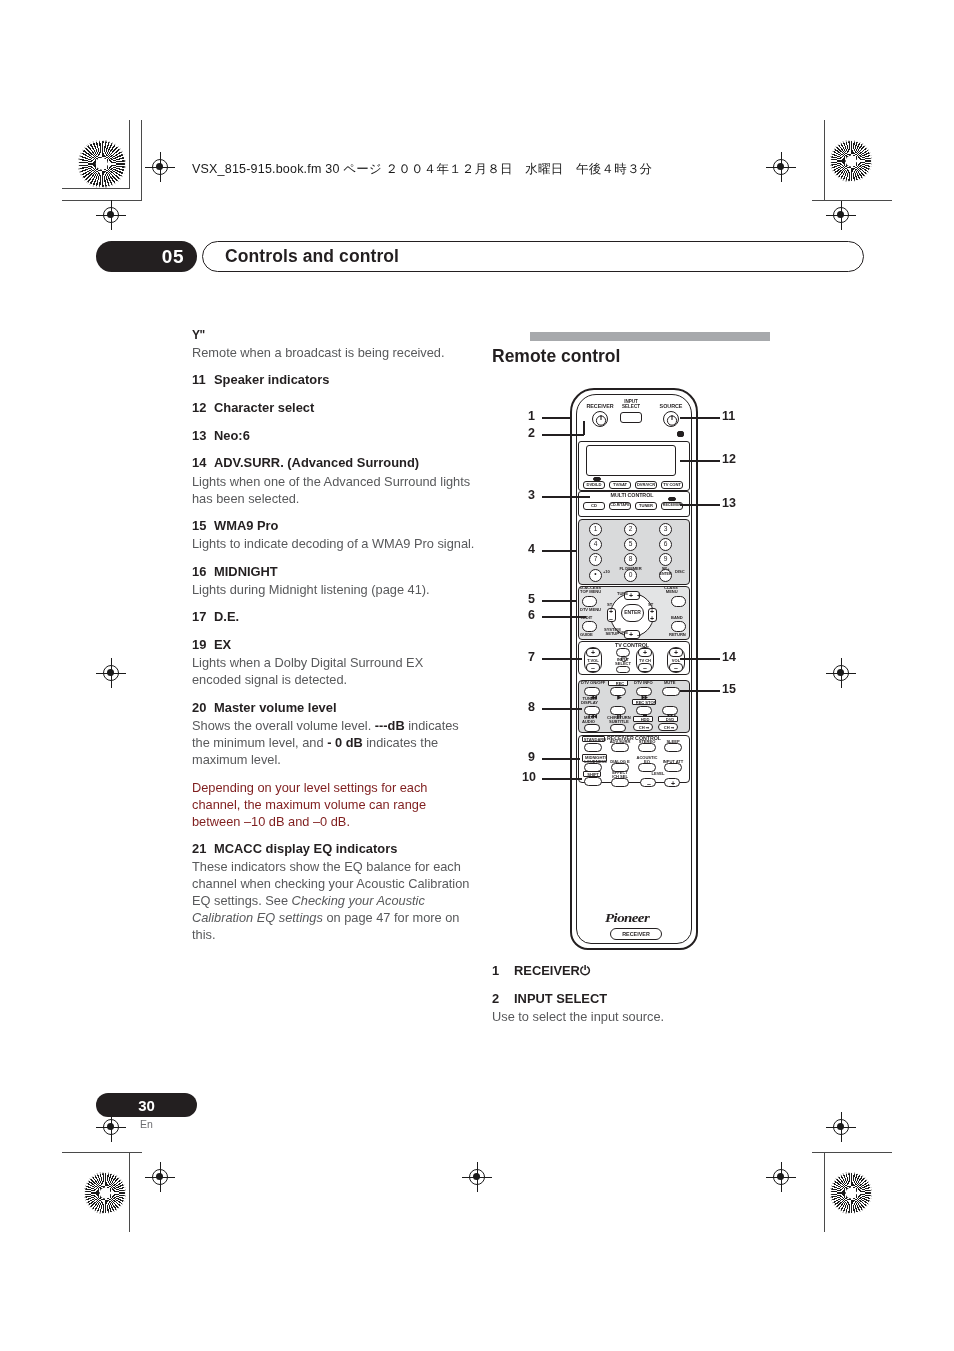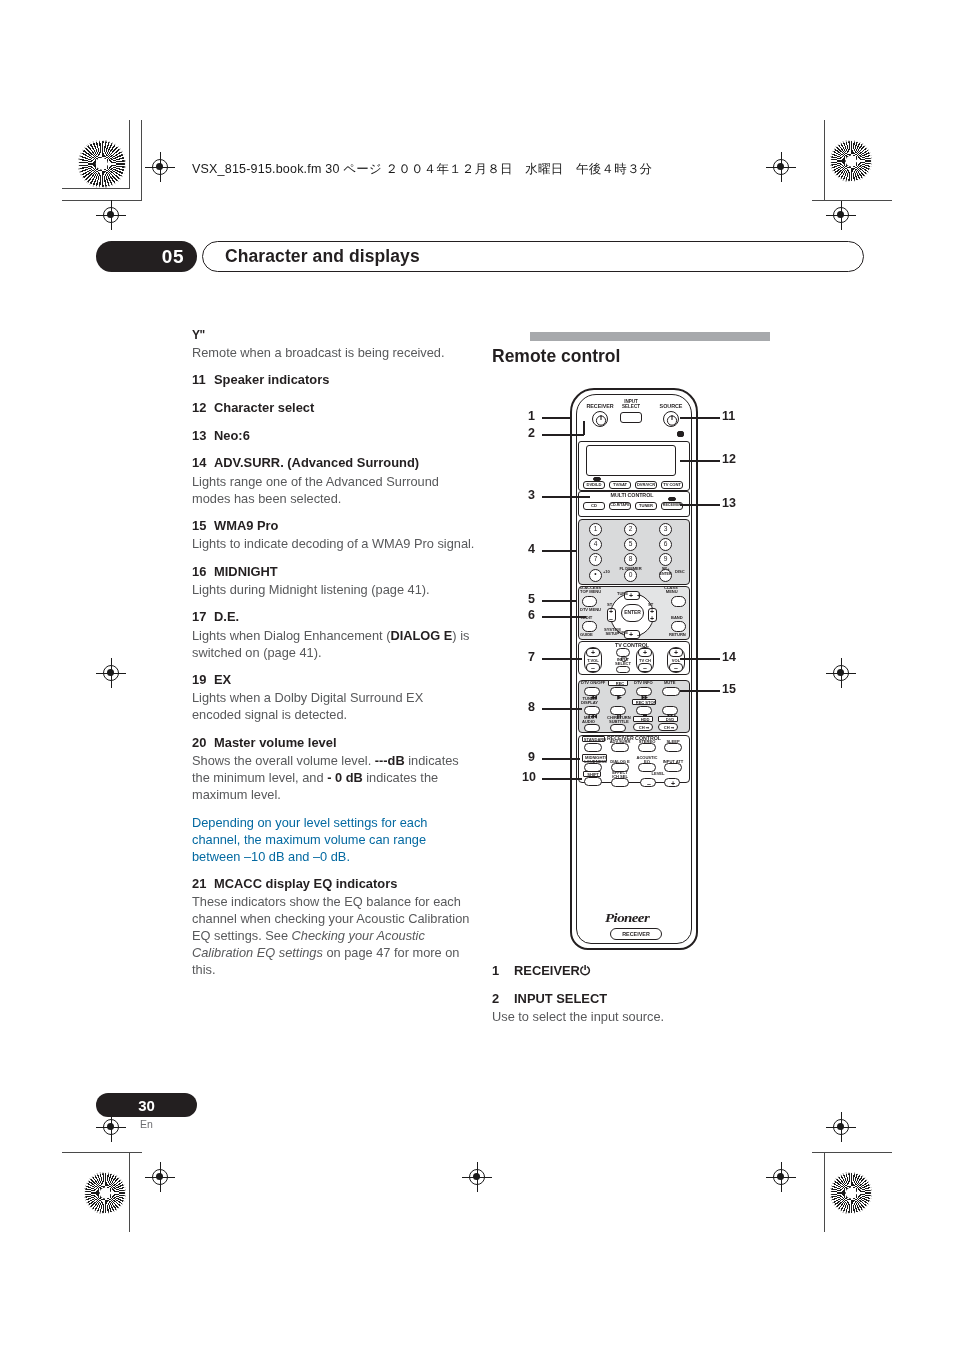--- a/index.html
+++ b/index.html
@@ -101,21 +101,21 @@
     color: #231f20;
     margin-bottom: 1px;
     display: flex;
   }
   .entry-head .n { min-width: 22px; display: inline-block; }
   .entry-body { color: #58595b; }
   .entry-body b { color: #231f20; font-weight: bold; }
   .entry-body i { font-style: italic; }
 
   .glyph-line { color: #231f20; font-weight: bold; font-size: 12px; letter-spacing: -.4px; }
-  .para { color: #0369a1; margin-bottom: 10.5px; }
+  .para { color: #7f1d1d; margin-bottom: 10.5px; }
 
   
   .sec-rule {
     position: absolute; left: 530px; top: 332px;
     width: 240px; height: 9px; background: #a7a9ac;
   }
   .sec-head {
     position: absolute; left: 492px; top: 346px;
     font-size: 17.5px; font-weight: bold; color: #231f20;
   }
@@ -302,21 +302,21 @@
 <div class="crop-line" style="left:62px;top:1152px;width:80px;height:1px;"></div>
 
 <div class="reg-star" style="left:830px;top:1172px;width:42px;height:42px;"></div>
 <div class="crop-line" style="left:824px;top:1152px;width:1px;height:80px;"></div>
 <div class="crop-line" style="left:812px;top:1152px;width:80px;height:1px;"></div>
 
 <div class="fm-header">VSX_815-915.book.fm  30 ページ  ２００４年１２月８日　水曜日　午後４時３分</div>
 
 <div class="chapter-bar">
   <div class="chapter-num">05</div>
-  <div class="chapter-title-pill">Character and displays</div>
+  <div class="chapter-title-pill">Controls and control</div>
 </div>
 
 <div class="col col-left">
   <div class="entry">
     <div class="glyph-line">Y"</div>
     <div class="entry-body">Remote when a broadcast is being received.</div>
   </div>
 
   <div id="left-entries">
       <div class="entry">
@@ -335,42 +335,41 @@
         <div class="entry-head">
           <span class="n">13</span>
           <span>Neo:6</span>
         </div>
       </div>
       <div class="entry">
         <div class="entry-head">
           <span class="n">14</span>
           <span>ADV.SURR. (Advanced Surround)</span>
         </div>
-        <div class="entry-body">Lights range one of the Advanced Surround modes has been selected.</div>
+        <div class="entry-body">Lights when one of the Advanced Surround lights has been selected.</div>
       </div>
       <div class="entry">
         <div class="entry-head">
           <span class="n">15</span>
           <span>WMA9 Pro</span>
         </div>
         <div class="entry-body">Lights to indicate decoding of a WMA9 Pro signal.</div>
       </div>
       <div class="entry">
         <div class="entry-head">
           <span class="n">16</span>
           <span>MIDNIGHT</span>
         </div>
         <div class="entry-body">Lights during Midnight listening (page 41).</div>
       </div>
       <div class="entry">
         <div class="entry-head">
           <span class="n">17</span>
           <span>D.E.</span>
         </div>
-        <div class="entry-body">Lights when Dialog Enhancement (<b>DIALOG E</b>) is switched on (page 41).</div>
       </div>
       <div class="entry">
         <div class="entry-head">
           <span class="n">19</span>
           <span>EX</span>
         </div>
         <div class="entry-body">Lights when a Dolby Digital Surround EX encoded signal is detected.</div>
       </div>
       <div class="entry">
         <div class="entry-head">

